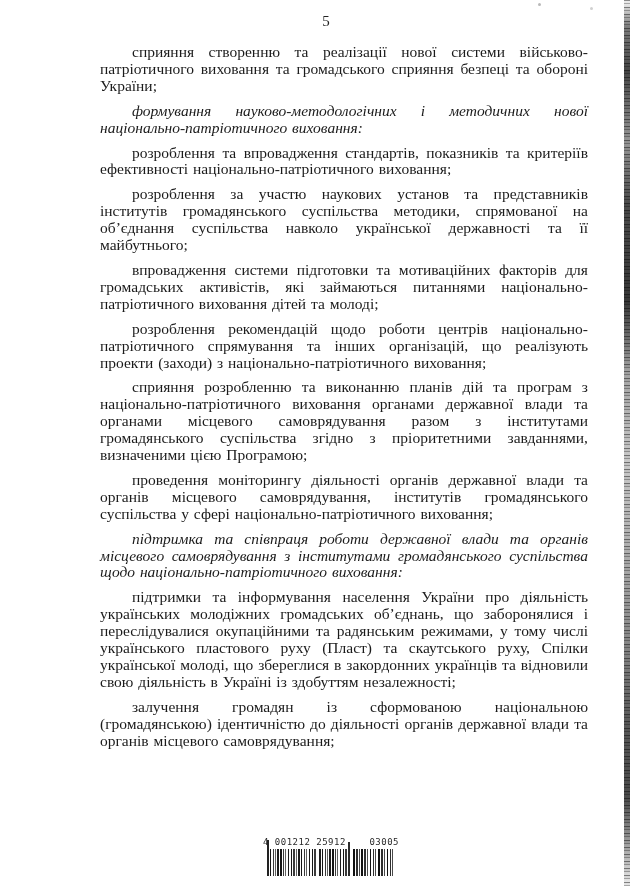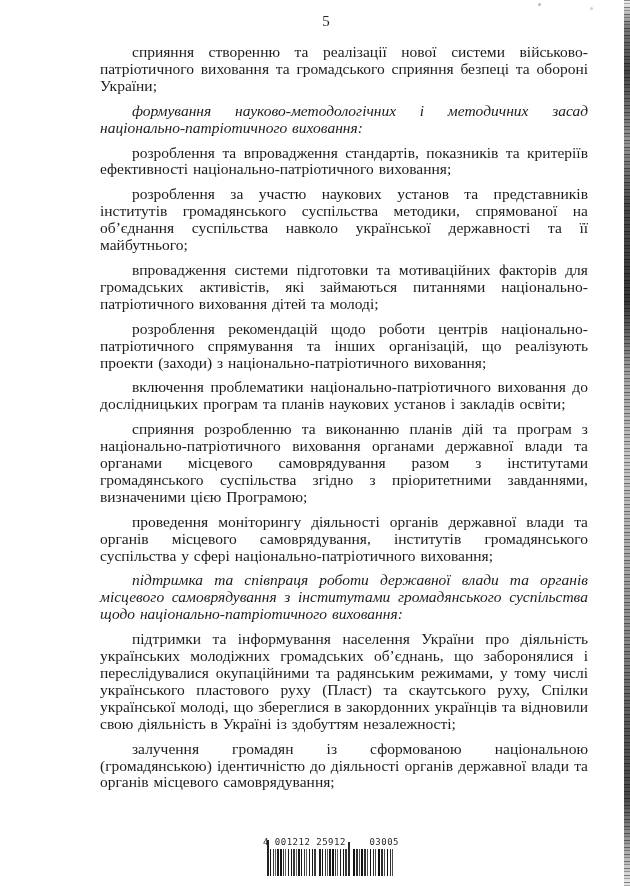--- a/index.html
+++ b/index.html
@@ -151,26 +151,25 @@
 </style>
 </head>
 <body>
 
 <div class="sheet">
 
   <div class="page-number">5</div>
 
   <div class="content" id="document-body">
       <p class="para">сприяння створенню та реалізації нової системи військово-патріотичного виховання та громадського сприяння безпеці та обороні України;</p>
-      <p class="para italic">формування науково-методологічних і методичних засад національно-патріотичного виховання:</p>
+      <p class="para italic">формування науково-методологічних і методичних нової національно-патріотичного виховання:</p>
       <p class="para">розроблення та впровадження стандартів, показників та критеріїв ефективності національно-патріотичного виховання;</p>
       <p class="para">розроблення за участю наукових установ та представників інститутів громадянського суспільства методики, спрямованої на об’єднання суспільства навколо української державності та її майбутнього;</p>
       <p class="para">впровадження системи підготовки та мотиваційних факторів для громадських активістів, які займаються питаннями національно-патріотичного виховання дітей та молоді;</p>
       <p class="para">розроблення рекомендацій щодо роботи центрів національно-патріотичного спрямування та інших організацій, що реалізують проекти (заходи) з національно-патріотичного виховання;</p>
-      <p class="para">включення проблематики національно-патріотичного виховання до дослідницьких програм та планів наукових установ і закладів освіти;</p>
       <p class="para">сприяння розробленню та виконанню планів дій та програм з національно-патріотичного виховання органами державної влади та органами місцевого самоврядування разом з інститутами громадянського суспільства згідно з пріоритетними завданнями, визначеними цією Програмою;</p>
       <p class="para">проведення моніторингу діяльності органів державної влади та органів місцевого самоврядування, інститутів громадянського суспільства у сфері національно-патріотичного виховання;</p>
       <p class="para italic">підтримка та співпраця роботи державної влади та органів місцевого самоврядування з інститутами громадянського суспільства щодо національно-патріотичного виховання:</p>
       <p class="para">підтримки та інформування населення України про діяльність українських молодіжних громадських об’єднань, що заборонялися і переслідувалися окупаційними та радянським режимами, у тому числі українського пластового руху (Пласт) та скаутського руху, Спілки української молоді, що збереглися в закордонних українців та відновили свою діяльність в Україні із здобуттям незалежності;</p>
       <p class="para">залучення громадян із сформованою національною (громадянською) ідентичністю до діяльності органів державної влади та органів місцевого самоврядування;</p>
     </div>
 
   <div class="barcode">
     <div class="barcode-text">
       <span>4 001212 25912</span>

